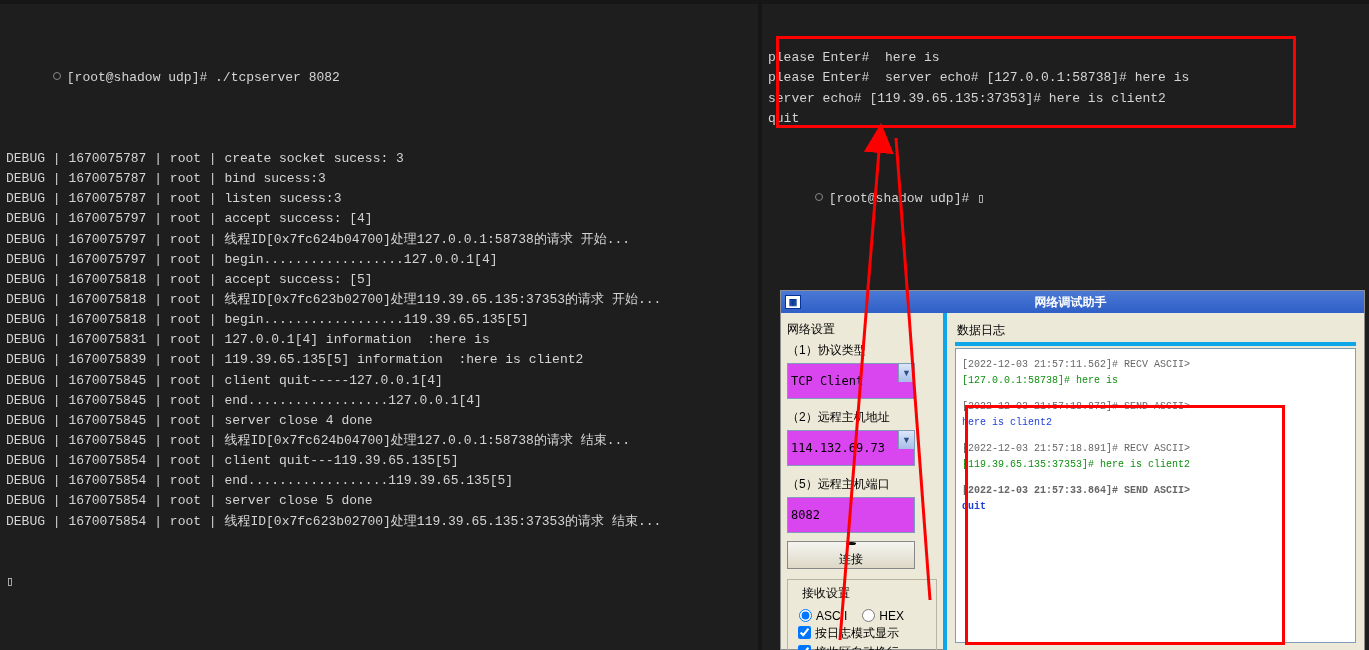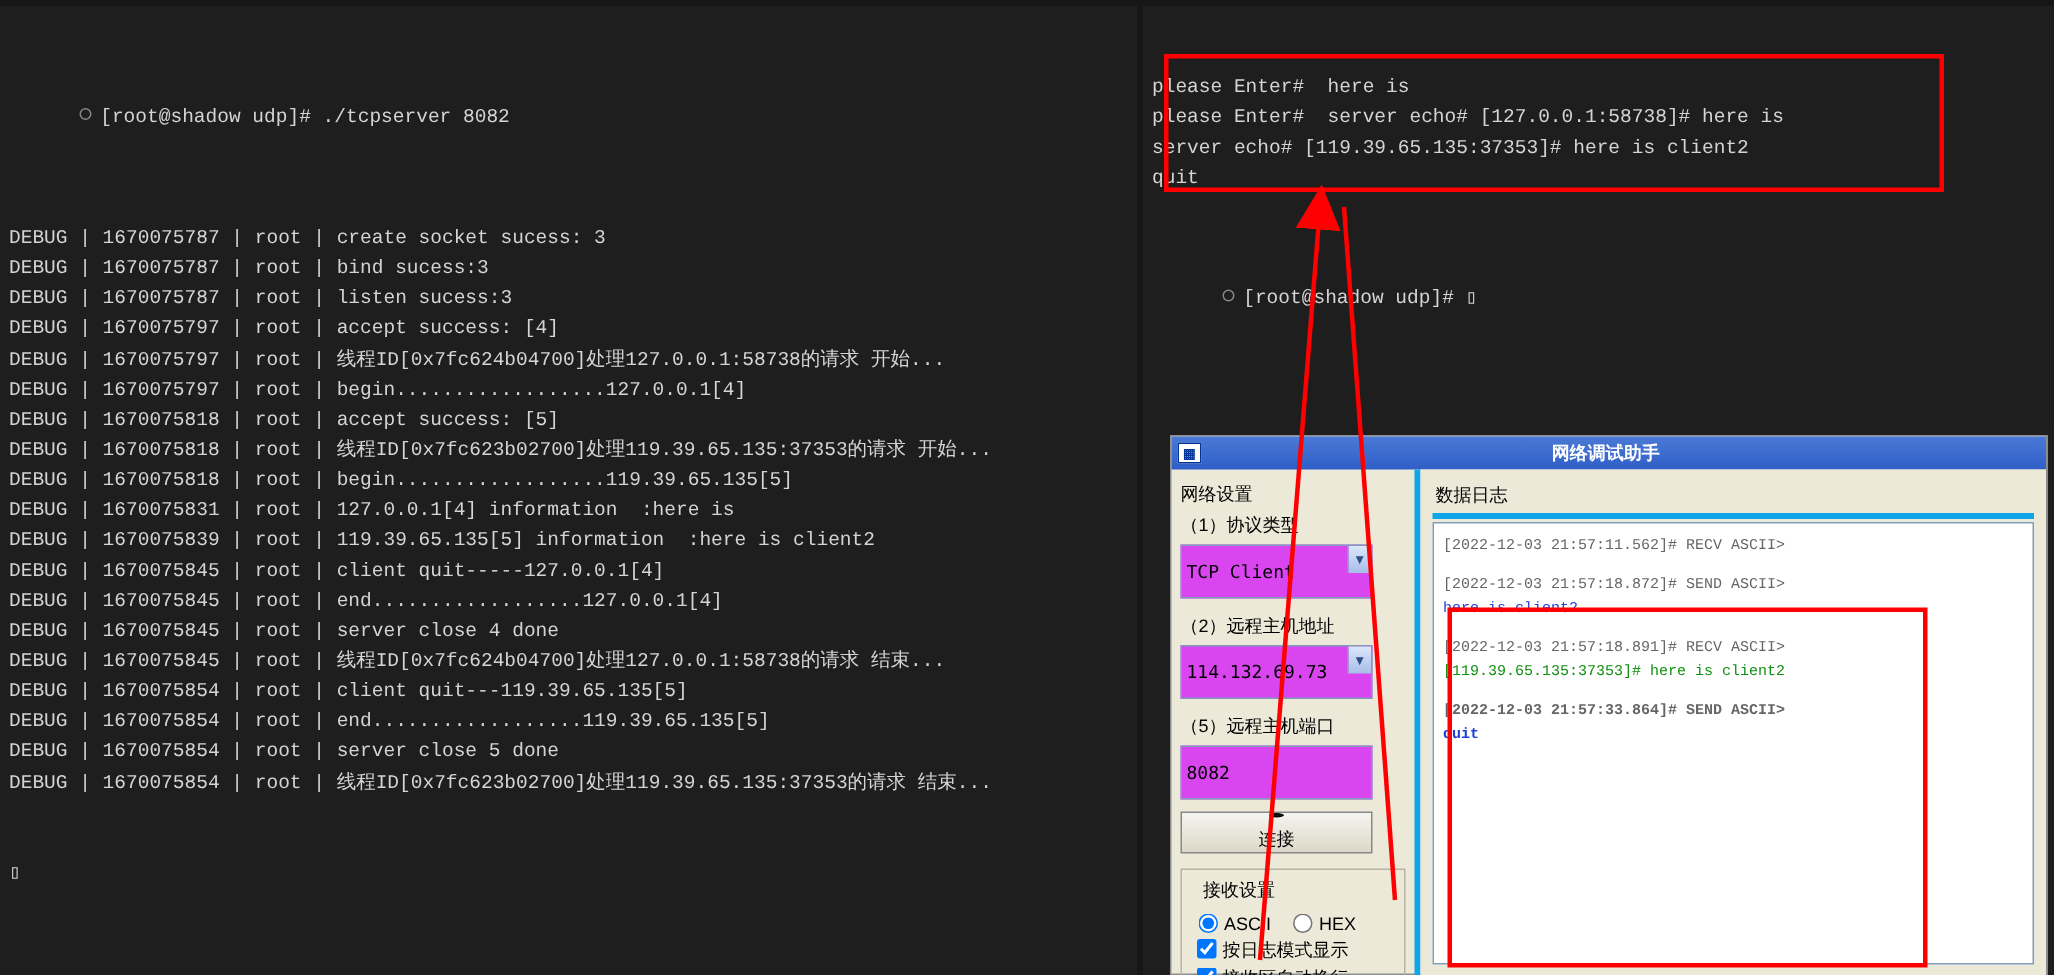--- a/index.html
+++ b/index.html
@@ -196,20 +196,21 @@
         <div><label><input type="checkbox" class="check" style=""><span>接收保存到文件</span></label></div>
       </div>
     </div>
 
     <div class="win-right">
       <div class="datalog-title">数据日志</div>
       <div class="log-area">
         <div id="log-entries">
             <div style="margin-bottom: 10px;">
               <div class="log-gray">[2022-12-03 21:57:11.562]# RECV ASCII&gt;</div>
+              <div class="log-green">[127.0.0.1:58738]# here is</div>
             </div>
             <div style="margin-bottom: 10px;">
               <div class="log-gray">[2022-12-03 21:57:18.872]# SEND ASCII&gt;</div>
               <div class="log-blue">here is client2</div>
             </div>
             <div style="margin-bottom: 10px;">
               <div class="log-gray">[2022-12-03 21:57:18.891]# RECV ASCII&gt;</div>
               <div class="log-green">[119.39.65.135:37353]# here is client2</div>
             </div>
             <div style="margin-bottom: 10px; font-weight: bold;">

